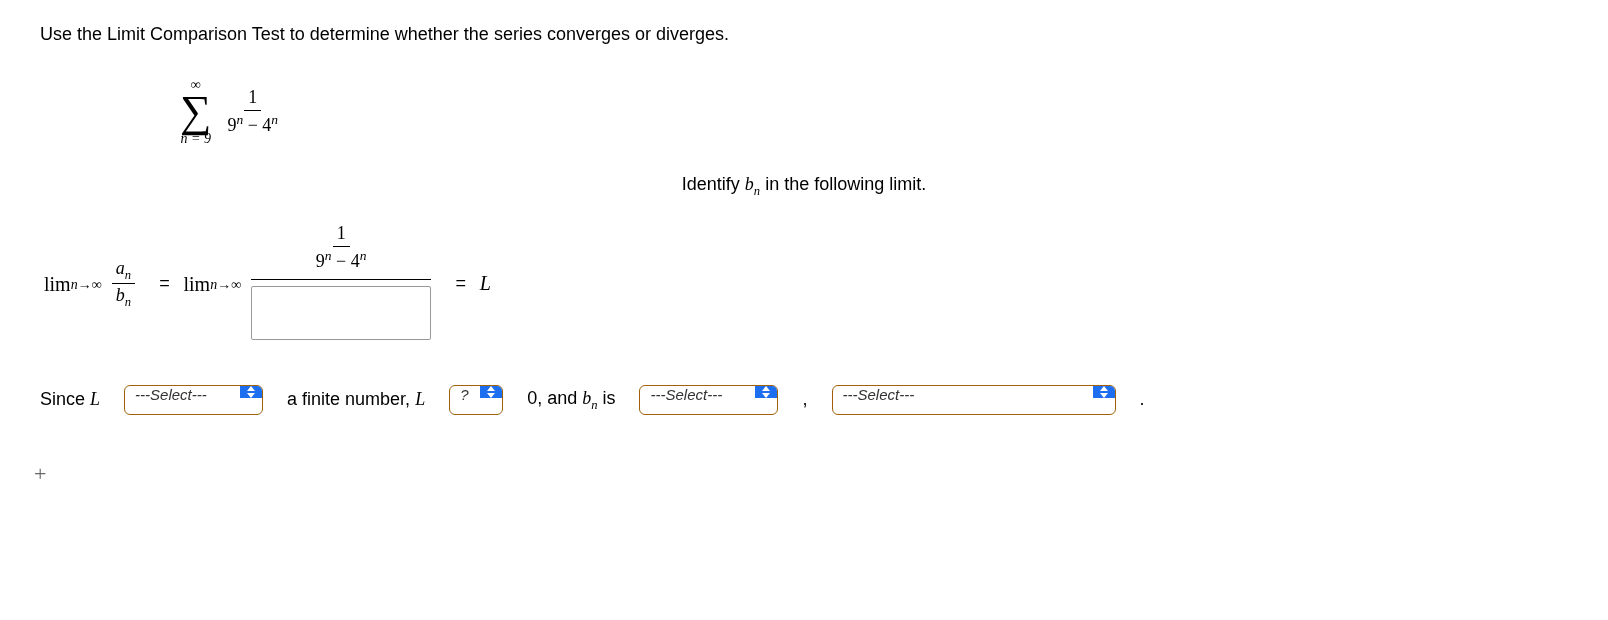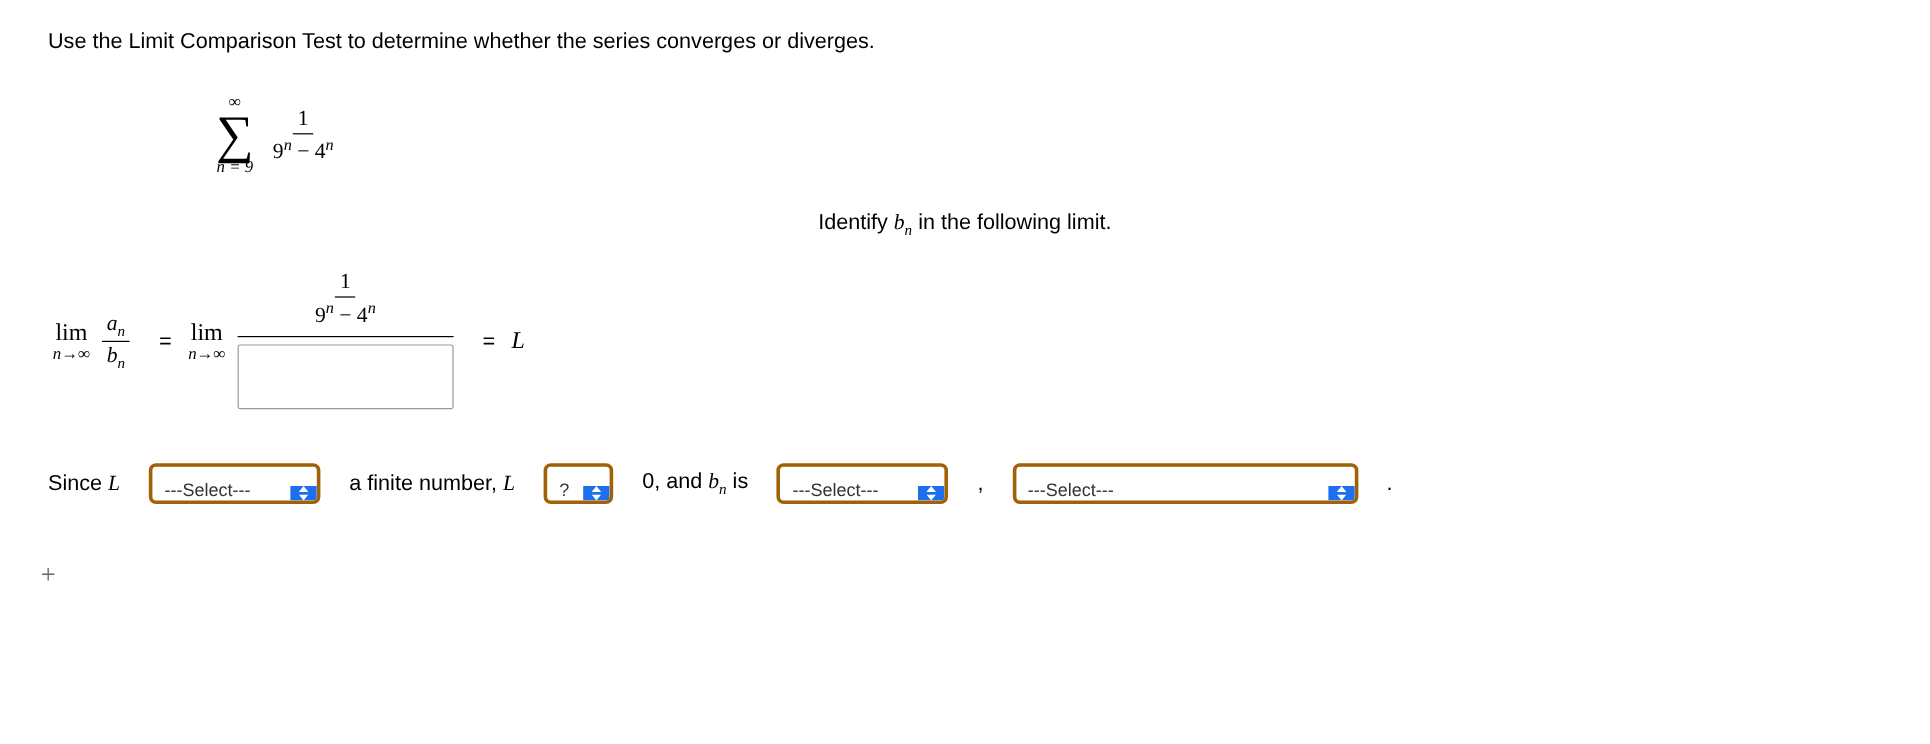--- a/index.html
+++ b/index.html
@@ -28,21 +28,21 @@
     align-items: center;
     margin-bottom: 40px;
     margin-left: 4px;
   }
   .limit-row .eq {
     margin: 0 14px;
     font-style: italic;
   }
   .lim-block {
     display: inline-flex;
-    flex-direction: column;
+    flex-direction: row;
     align-items: center;
     font-family: 'Times New Roman', serif;
     font-style: italic;
     font-size: 20px;
     line-height: 1;
   }
   .lim-block .lim-word {
     font-style: normal;
   }
   .lim-block .lim-sub {
@@ -93,26 +93,27 @@
 
   .sentence-row {
     display: flex;
     align-items: center;
     flex-wrap: wrap;
     gap: 24px;
     margin-bottom: 46px;
   }
   .select-wrap {
     display: inline-flex;
-    align-items: flex-end;
-    border: 3px solid #a16207;
+    align-items: flex-start;
+    border: 1px solid #a16207;
     border-radius: 6px;
     overflow: hidden;
     height: 28px;
     background: #fff;
+    font-style: italic;
   }
   .select-wrap .sel-text {
     padding: 0 10px;
     font-size: 15px;
     color: #333;
     display: flex;
     align-items: center;
     white-space: nowrap;
   }
   .select-wrap .sel-arrows {

